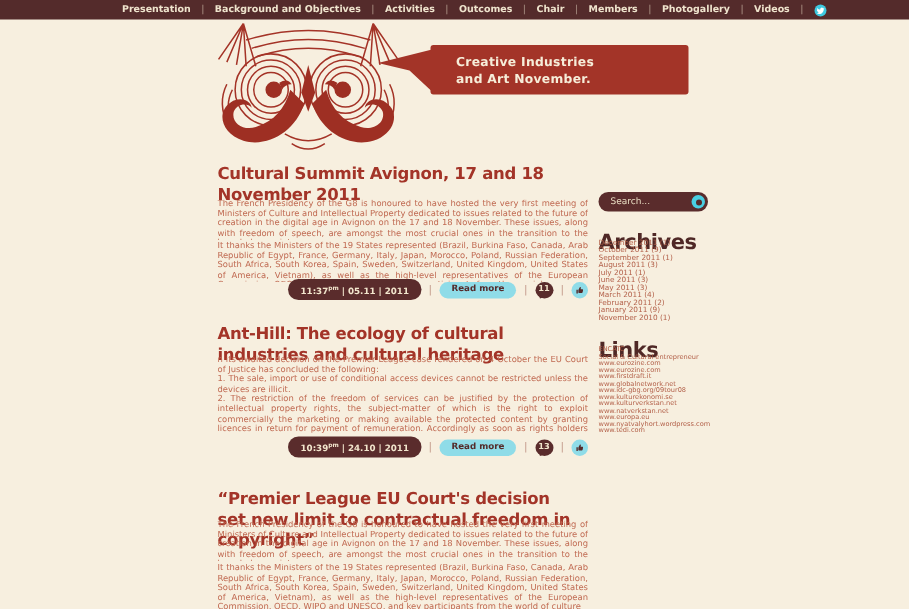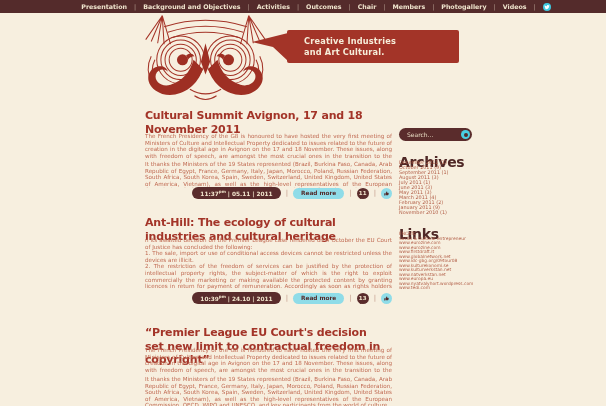--- a/index.html
+++ b/index.html
@@ -150,21 +150,21 @@
     </svg>
   </div>
 
   <div class="bubble-tail">
     <svg width="36" height="30" viewBox="0 0 36 30">
         <polygon fill="#a33428" points="36,0 0,9 21,14 36,28"></polygon>
       </svg>
   </div>
   <div class="bubble">
     <div>Creative Industries</div>
-    <div>and Art Cultural.</div>
+    <div>and Art November.</div>
   </div>
 
   <h2 class="a-title" style="top:100px;">Cultural Summit Avignon, 17 and 18 November 2011</h2>
   <div class="a-body" style="top:133px;height:27px;">
     <p>The French Presidency of the G8 is honoured to have hosted the very first meeting of Ministers of Culture and Intellectual Property dedicated to issues related to the future of creation in the digital age in Avignon on the 17 and 18 November. These issues, along with freedom of speech, are amongst the most crucial ones in the transition to the knowledge society.</p>
   </div>
   <div class="a-body" style="top:161px;height:27px;">
     <p>It thanks the Ministers of the 19 States represented (Brazil, Burkina Faso, Canada, Arab Republic of Egypt, France, Germany, Italy, Japan, Morocco, Poland, Russian Federation, South Africa, South Korea, Spain, Sweden, Switzerland, United Kingdom, United States of America, Vietnam), as well as the high-level representatives of the European Commission, OECD, WIPO and UNESCO, and key participants from the crucial...</p>
   </div>
   <div class="meta" style="top:187px;">

